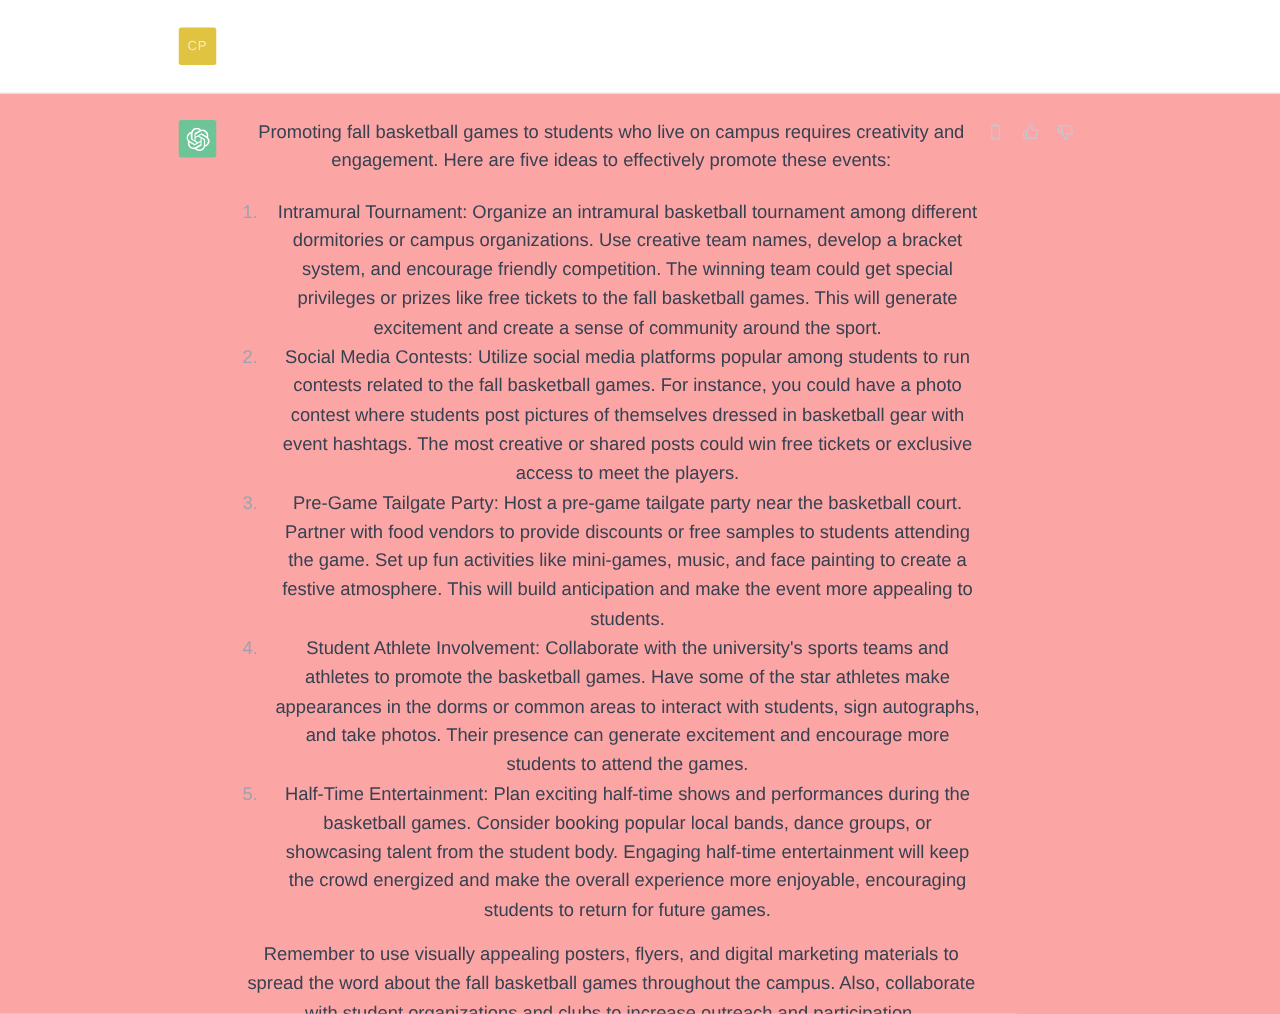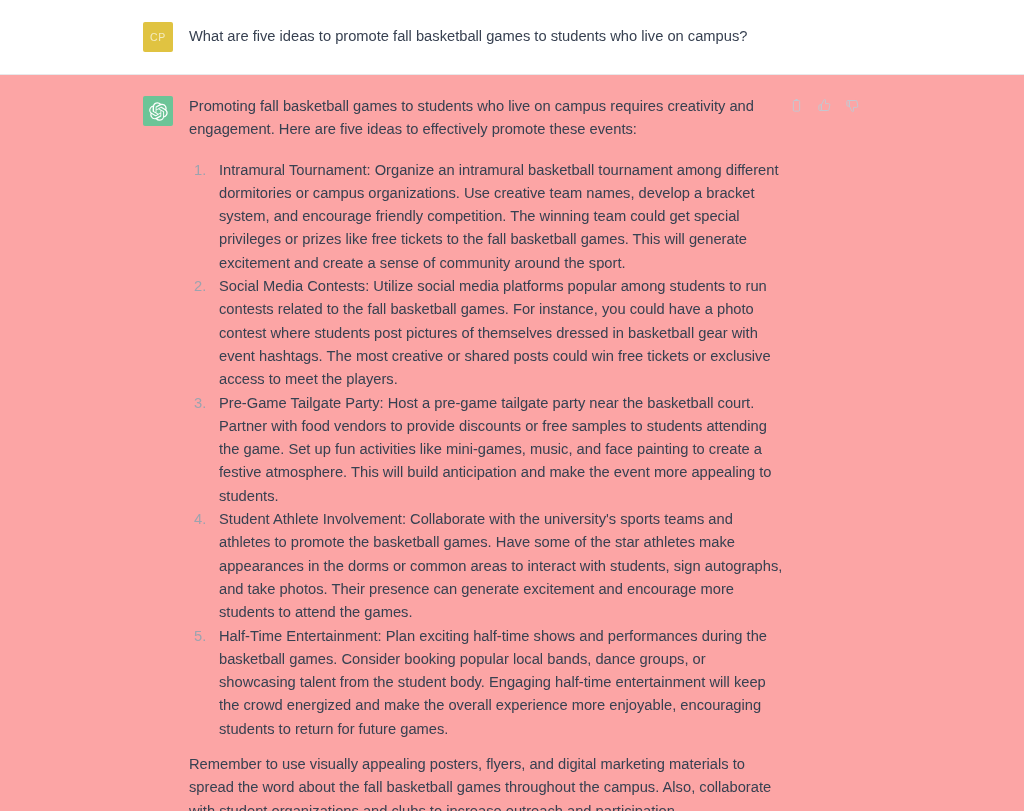--- a/index.html
+++ b/index.html
@@ -15,20 +15,21 @@
     background: #ffffff;
     color: #374151;
     -webkit-font-smoothing: antialiased;
   }
 
   .conversation {
     width: 1024px;
     height: 811px;
     display: flex;
     flex-direction: column;
+    text-align: center;
   }
 
   
   .msg-row {
     width: 100%;
     display: flex;
     justify-content: center;
     position: relative;
   }
 
@@ -168,21 +169,20 @@
 </head>
 <body>
 
 <div class="conversation">
 
   <div class="msg-row user">
     <div class="msg-inner">
       <div class="avatar user-avatar">
         <span>CP</span>
       </div>
-      <div class="msg-body user-text">What are five ideas to promote fall basketball games to students who live on campus?</div>
     </div>
   </div>
 
   <div class="msg-row assistant">
     <div class="msg-inner">
 
       <div class="avatar gpt-avatar">
         <svg width="19" height="19" viewBox="0 0 41 41" aria-hidden="true">
           <path fill="#ffffff" d="M37.532 16.87a9.963 9.963 0 0 0-.856-8.184 10.078 10.078 0 0 0-10.855-4.835A9.964 9.964 0 0 0 18.306.5a10.079 10.079 0 0 0-9.614 6.977 9.967 9.967 0 0 0-6.664 4.834 10.08 10.08 0 0 0 1.24 11.817 9.965 9.965 0 0 0 .856 8.185 10.079 10.079 0 0 0 10.855 4.835 9.965 9.965 0 0 0 7.516 3.35 10.078 10.078 0 0 0 9.617-6.981 9.967 9.967 0 0 0 6.663-4.834 10.079 10.079 0 0 0-1.243-11.813zM22.498 37.886a7.474 7.474 0 0 1-4.799-1.735c.61.033.119-.33.164-.055l7.958-4.597a1.294 1.294 0 0 0 .654-1.132V19.12l3.366 1.944a.12.12 0 0 1 .65.092v9.299a7.504 7.504 0 0 1-7.492 7.431zM6.392 31.006a7.471 7.471 0 0 1-.894-5.023c.59.036.102.07.16.104l7.959 4.598a1.295 1.295 0 0 0 1.308 0l9.724-5.614v3.888a.12.12 0 0 1-.48.103l-8.045 4.646a7.498 7.498 0 0 1-10.164-2.702zM4.297 13.62A7.469 7.469 0 0 1 8.2 10.333c0 .68-.004.187-.4.255v9.196a1.292 1.292 0 0 0 .654 1.132l9.723 5.614-3.366 1.944a.12.12 0 0 1-.114.01L6.614 23.84a7.504 7.504 0 0 1-2.319-10.22zm27.658 6.437l-9.724-5.615 3.367-1.943a.121.121 0 0 1 .113-.01l8.045 4.643a7.498 7.498 0 0 1-1.158 13.528v-9.47a1.293 1.293 0 0 0-.651-1.133zm3.35-5.043c-.059-.037-.102-.07-.16-.105l-7.958-4.597a1.295 1.295 0 0 0-1.308 0l-9.723 5.614v-3.888a.12.12 0 0 1 .048-.103l8.044-4.643a7.497 7.497 0 0 1 11.059 7.76zm-21.063 6.929l-3.367-1.944a.12.12 0 0 1-.065-.092v-9.299a7.497 7.497 0 0 1 12.293-5.756 6.94 6.94 0 0 0-.164.093l-7.959 4.597a1.293 1.293 0 0 0-.654 1.132l-.004 11.269zm1.829-3.943l4.33-2.501 4.332 2.5v5.003l-4.331 2.5-4.331-2.5V18z"></path>
         </svg>

